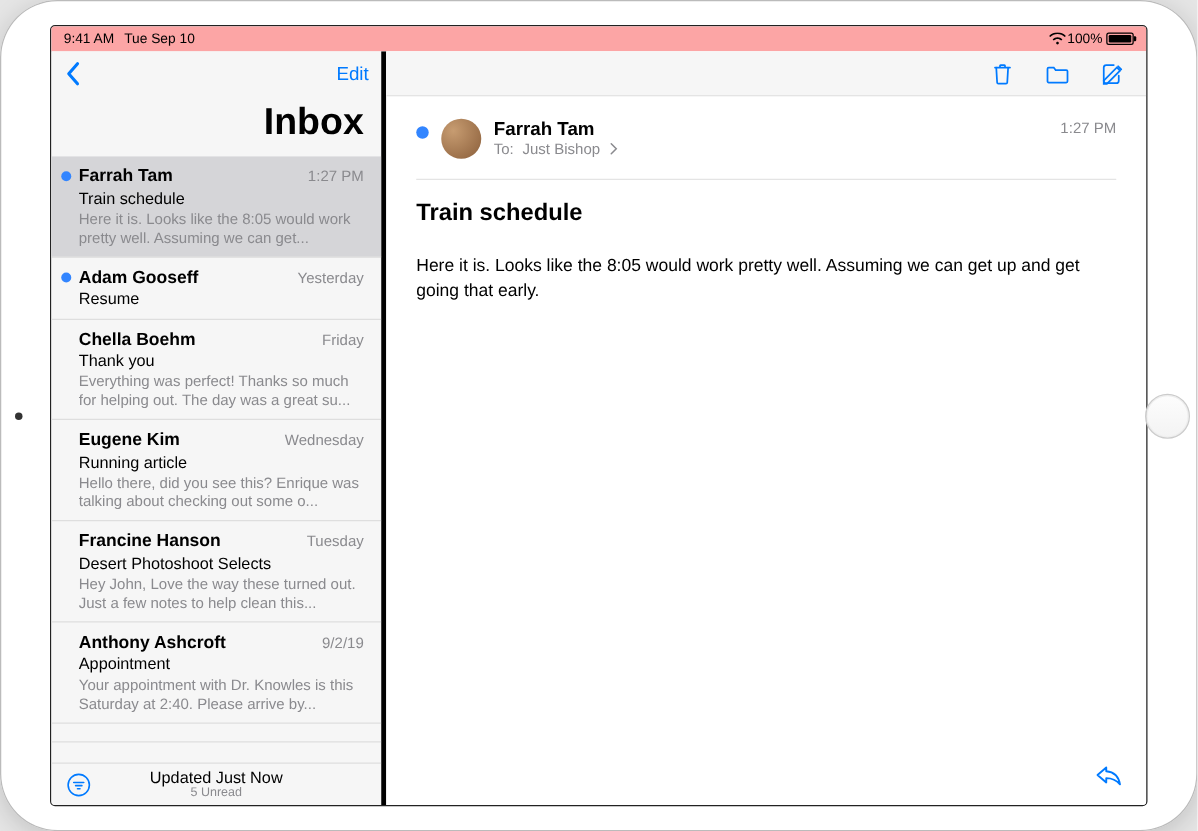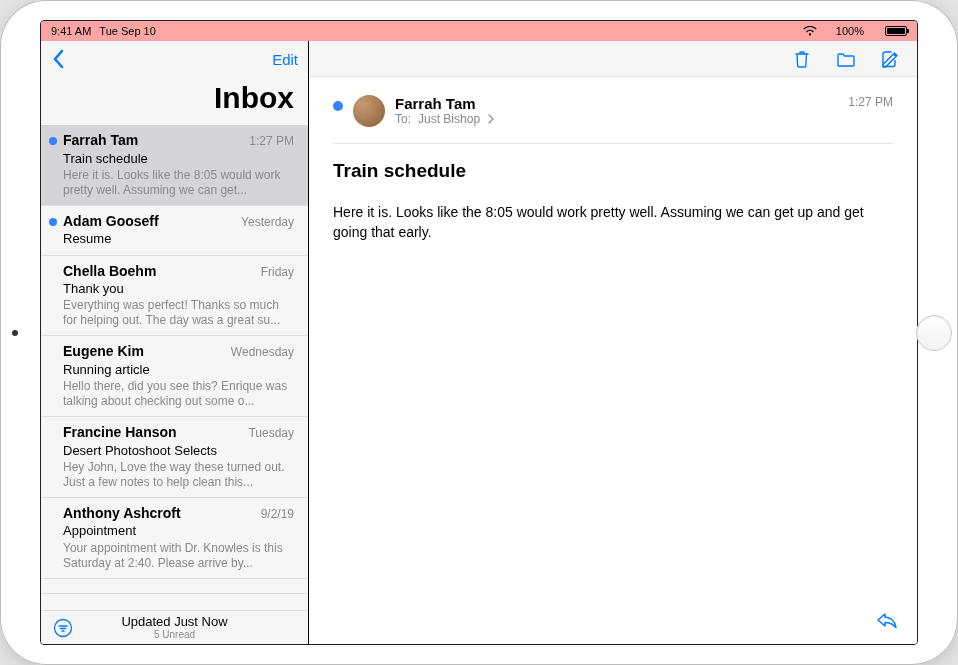--- a/index.html
+++ b/index.html
@@ -63,21 +63,21 @@
       height: 20px;
       background: #fca5a5;
       display: flex;
       align-items: center;
       padding: 0 10px;
       font-size: 11px;
       color: #000;
       font-weight: 500;
     }
     .status-left { flex: 1; display: flex; gap: 8px; }
-    .status-right { display: flex; align-items: center; gap: 19px; font-size: 11px; }
+    .status-right { display: flex; align-items: center; gap: 1px; font-size: 11px; }
     .battery-shell {
       width: 22px;
       height: 10px;
       border: 1px solid #000;
       border-radius: 2px;
       position: relative;
       display: inline-block;
       margin-left: 2px;
     }
     .battery-shell:after {
@@ -101,21 +101,21 @@
     }
     .content {
       flex: 1;
       display: flex;
       overflow: hidden;
     }
     
     .sidebar {
       width: 268px;
       background: #f6f6f6;
-      border-right: 1px solid #000000;
+      border-right: 4px solid #000000;
       display: flex;
       flex-direction: column;
       overflow: hidden;
     }
     .sidebar-nav {
       height: 36px;
       display: flex;
       align-items: center;
       justify-content: space-between;
       padding: 0 10px;

